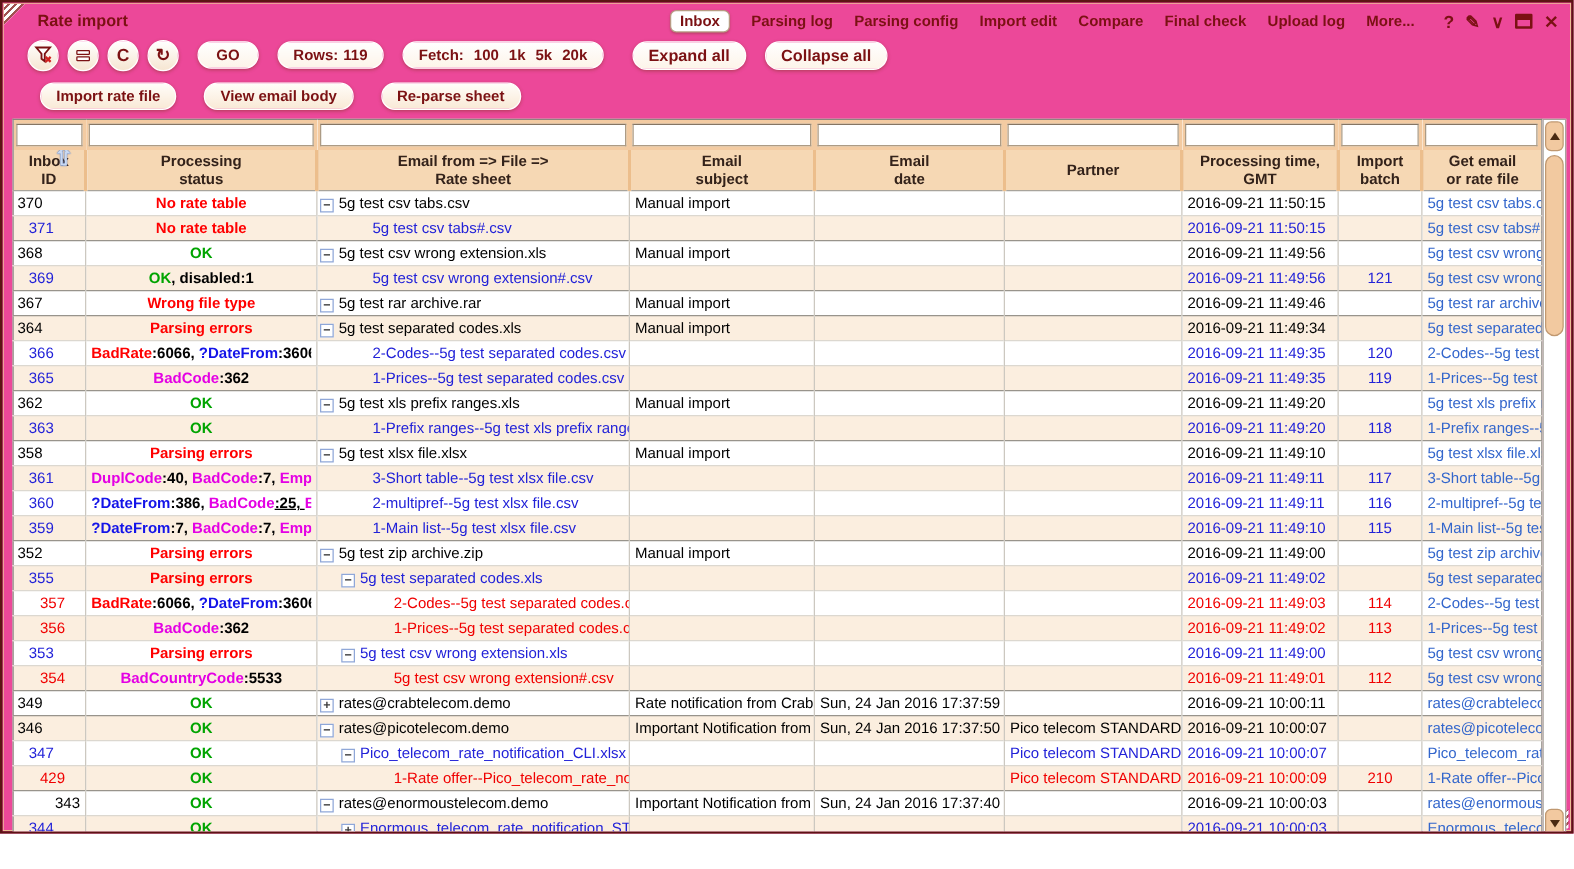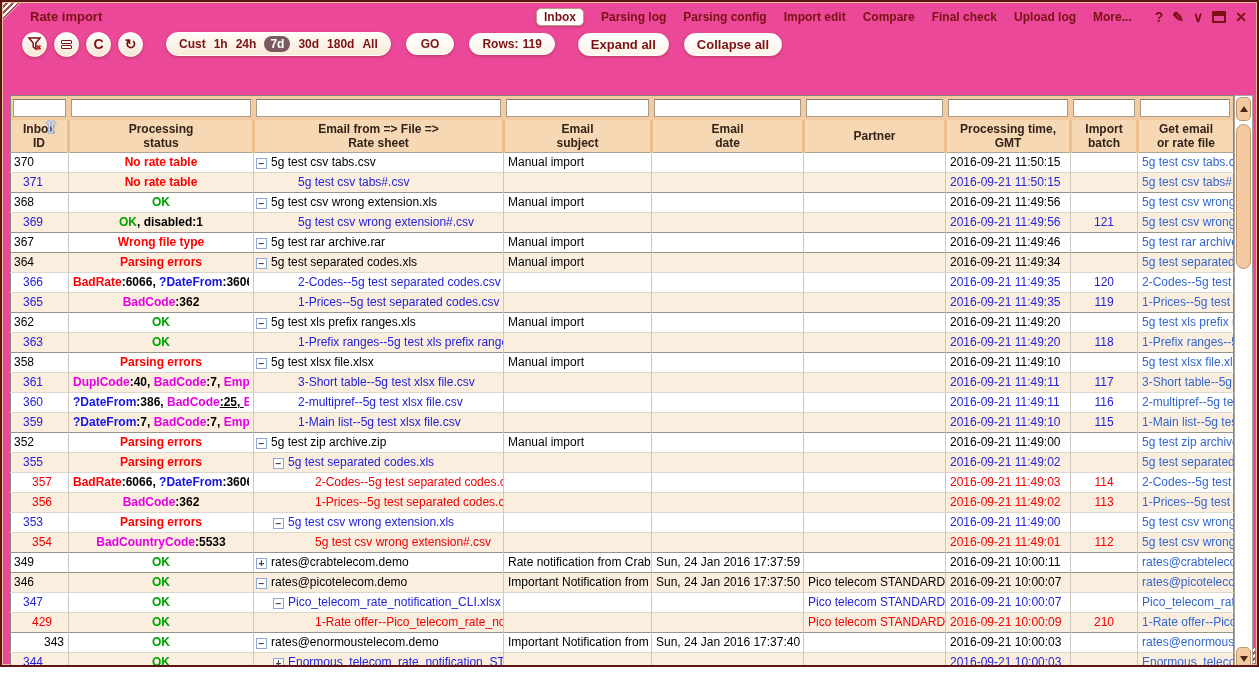--- a/index.html
+++ b/index.html
@@ -135,42 +135,45 @@
     </span>
     <span class="iconbtn bars">
         <span>
           <i></i>
           <i></i>
         </span>
       </span>
     <span class="iconbtn">C</span>
     <span class="iconbtn">↻</span>
 
-    <span class="pill gap-l">
-      <span>Cust</span>
-      <span class="seg">1h</span>
-      <span class="seg">24h</span>
-      <span class="seg sel">7d</span>
-      <span class="seg">30d</span>
-      <span class="seg">180d</span>
-      <span class="seg">All</span>
-    </span>
 
     <span class="pill plain gap-m" style="padding:3px 14px;">GO</span>
 
     <span class="pill plain gap-m">
       <span>Rows:</span>
       <span style="margin-left:-4px;">119</span>
     </span>
 
+    <span class="pill plain gap-m">
+      <span>Fetch:</span>
+      <span class="seg">100</span>
+      <span class="seg">1k</span>
+      <span class="seg">5k</span>
+      <span class="seg">20k</span>
+    </span>
 
     <span class="pill plain gap-l" style="font-size:13px;">Expand all</span>
     <span class="pill plain gap-m" style="font-size:13px;">Collapse all</span>
   </div>
 
+  <div class="actions">
+    <span class="pill">Import rate file</span>
+    <span class="pill">View email body</span>
+    <span class="pill">Re-parse sheet</span>
+  </div>
 
   <div class="tablewrap">
     <table id="grid">
         <colgroup>
           <col style="width: 58px;">
           <col style="width: 185px;">
           <col style="width: 250px;">
           <col style="width: 148px;">
           <col style="width: 152px;">
           <col style="width: 142px;">

